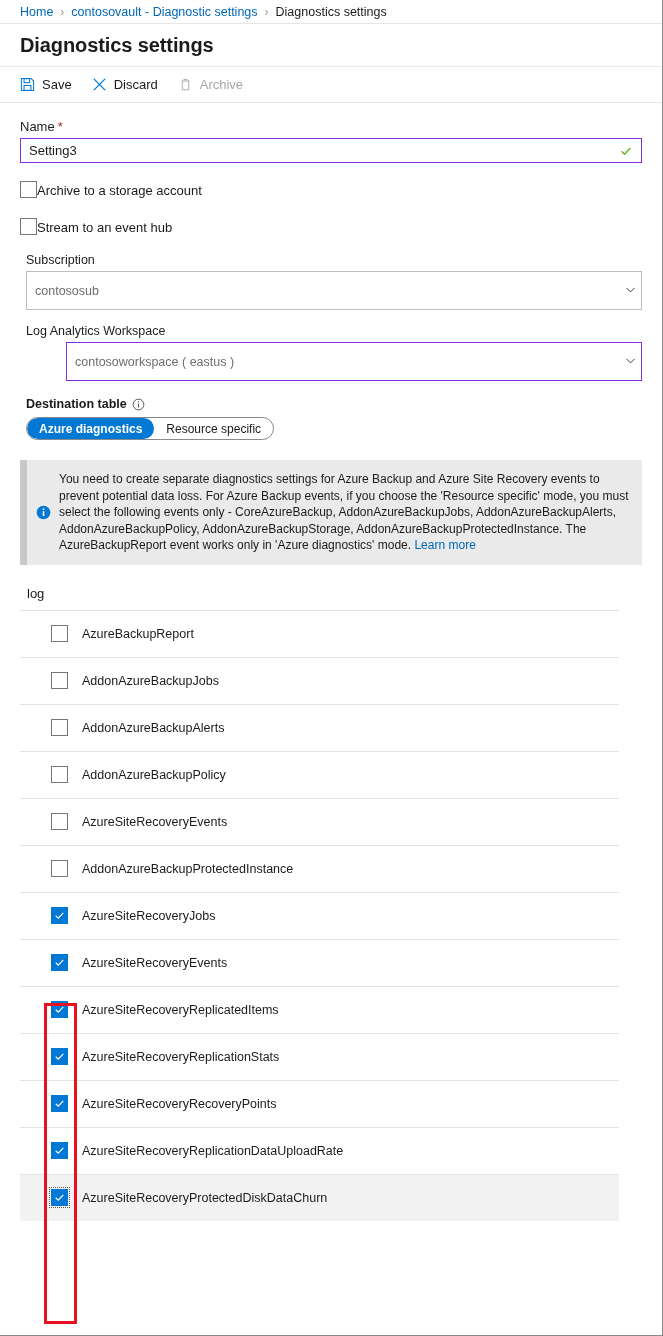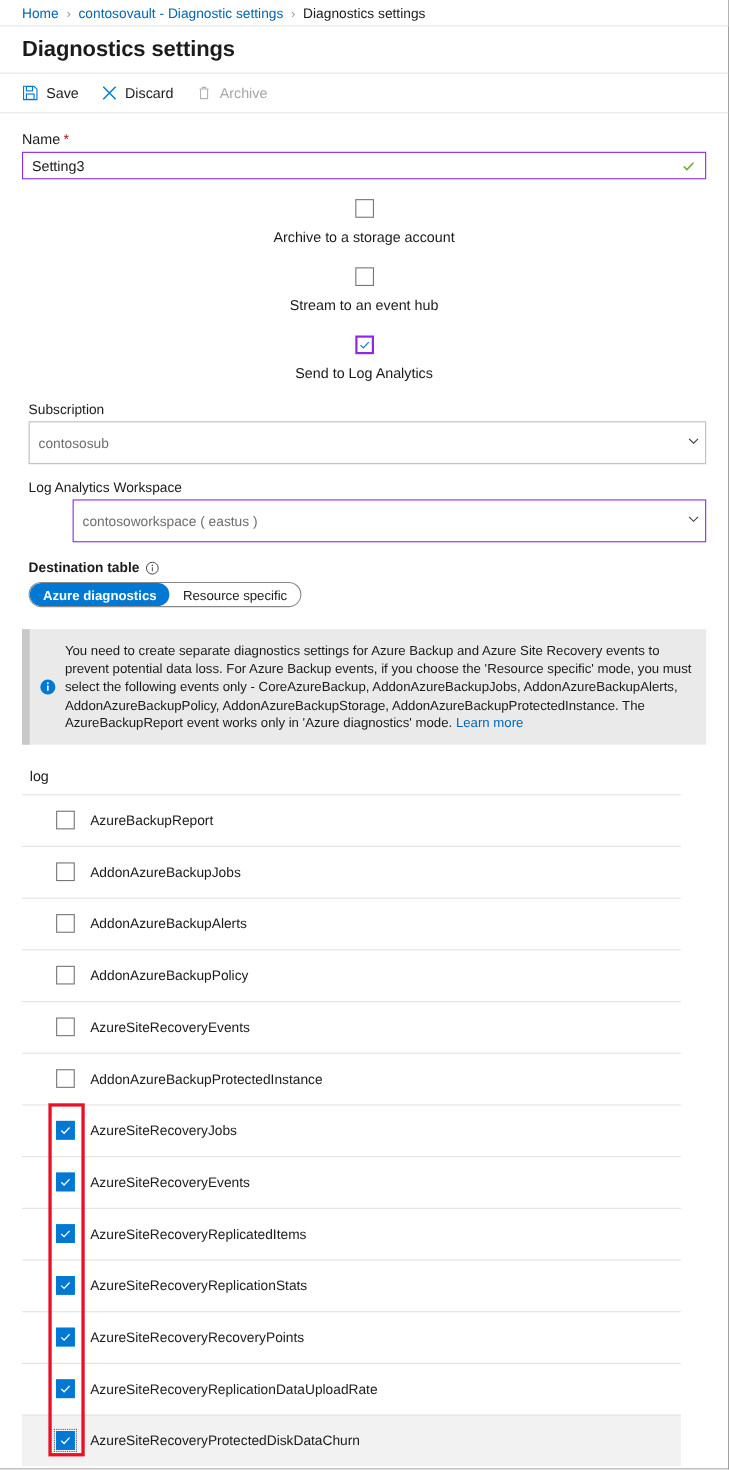--- a/index.html
+++ b/index.html
@@ -55,21 +55,21 @@
     position:relative;height:25px;border:1px solid #8a2be2;
     display:flex;align-items:center;padding:0 8px;box-sizing:border-box;
     background:#fff;
   }
   .txtbox input{
     border:0;outline:0;flex:1;font-size:13px;color:#1b1b1b;
     font-family:inherit;background:transparent;padding:0;
   }
   .valid-check{width:14px;height:14px;flex:0 0 auto;}
 
-  .cbrow{display:flex;align-items:center;gap:10px;margin-top:20px;flex-direction:column;}
+  .cbrow{display:flex;align-items:flex-end;margin-top:20px;}
   .cbrow.first{margin-top:18px;}
   .cb{
     width:17px;height:17px;box-sizing:border-box;
     border:1px solid #767676;background:#fff;flex:0 0 auto;
     display:flex;align-items:center;justify-content:center;cursor:pointer;
   }
   .cb.purple{border:2px solid #8a2be2;}
   .cb-label{font-size:13px;color:#1b1b1b;}
 
   .subsection{padding:0 0 0 6px;margin-top:18px;}
@@ -204,28 +204,20 @@
     <div class="cbrow first">
       <span class="cb"></span>
       <span class="cb-label">Archive to a storage account</span>
     </div>
 
     <div class="cbrow">
       <span class="cb"></span>
       <span class="cb-label">Stream to an event hub</span>
     </div>
 
-    <div class="cbrow">
-      <span class="cb purple">
-        <svg width="11" height="11" viewBox="0 0 16 16">
-            <path d="M2.5 8.4 L6.2 12 L13.5 4.3" fill="none" stroke="#0078d4" stroke-width="1.5"></path>
-          </svg>
-      </span>
-      <span class="cb-label">Send to Log Analytics</span>
-    </div>
 
     <div class="subsection">
       <div class="sub-label">Subscription</div>
       <div class="ddl">
         <span class="ddl-text">contososub</span>
         <span>
           <svg width="13" height="13" viewBox="0 0 16 16">
               <path d="M3 6 L8 11 L13 6" fill="none" stroke="#3b3b3b" stroke-width="1.2"></path>
             </svg>
         </span>

